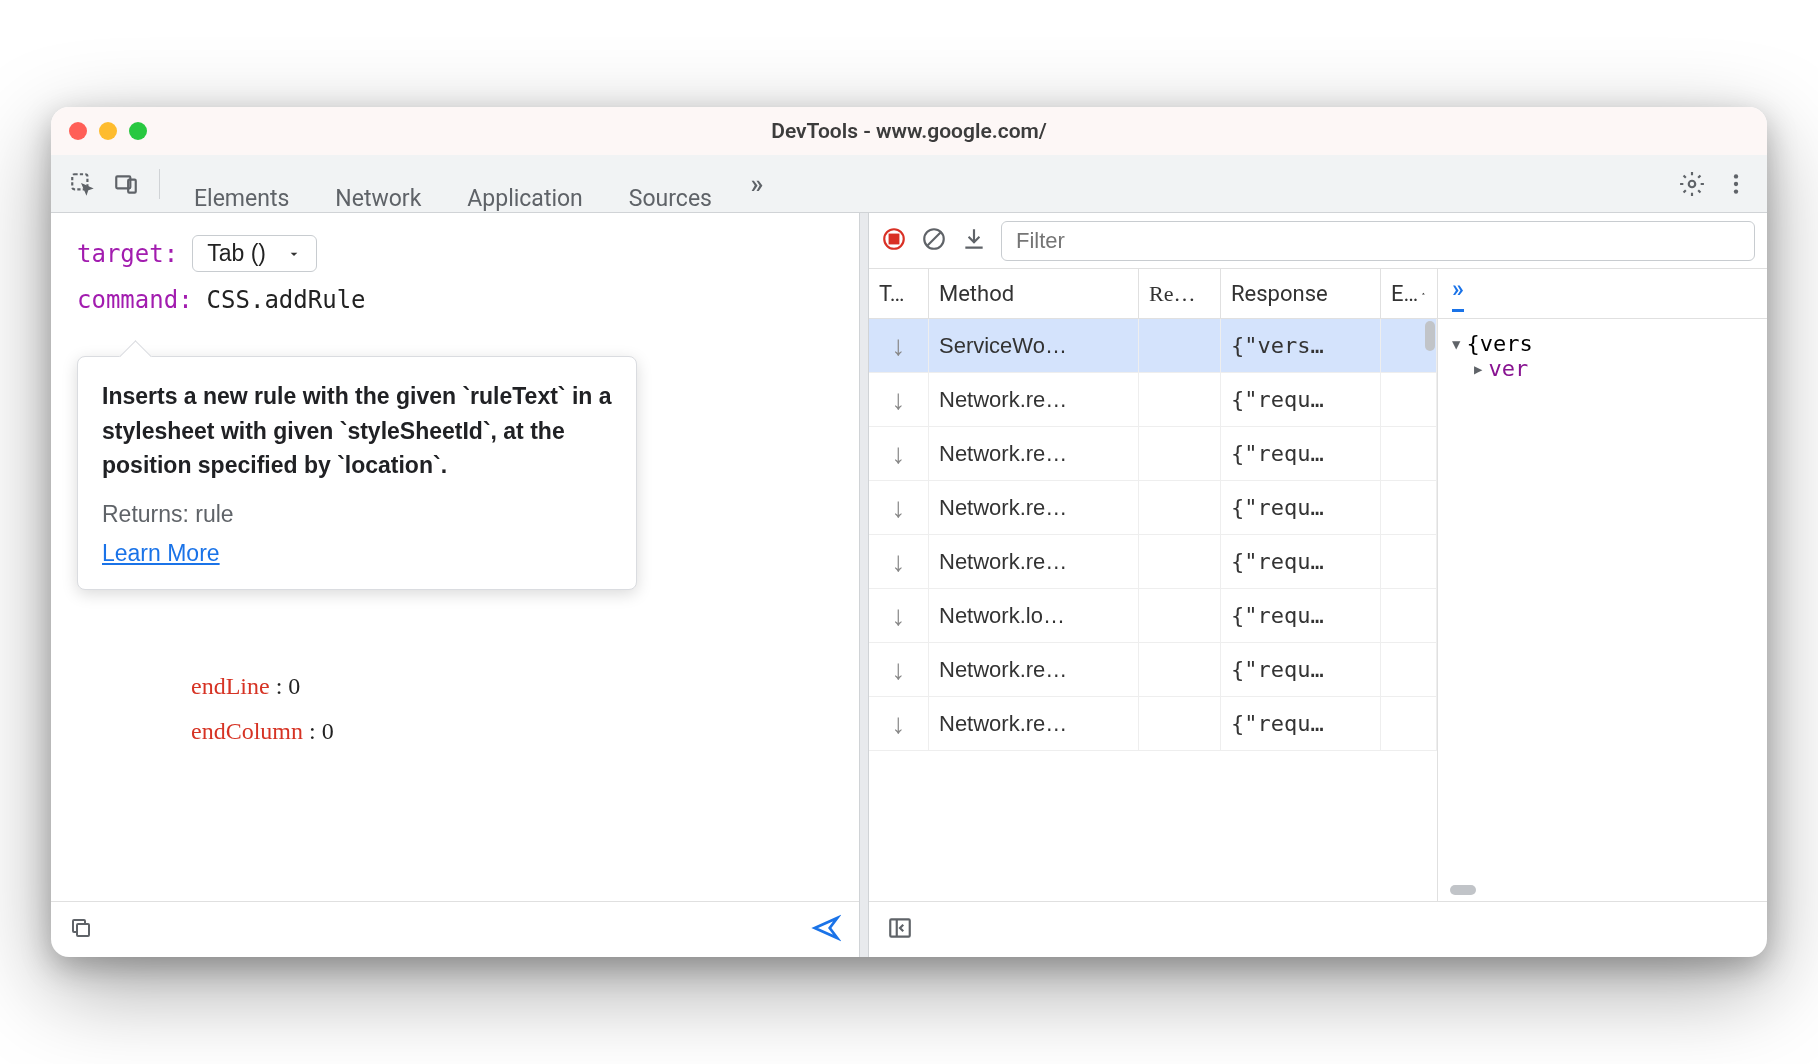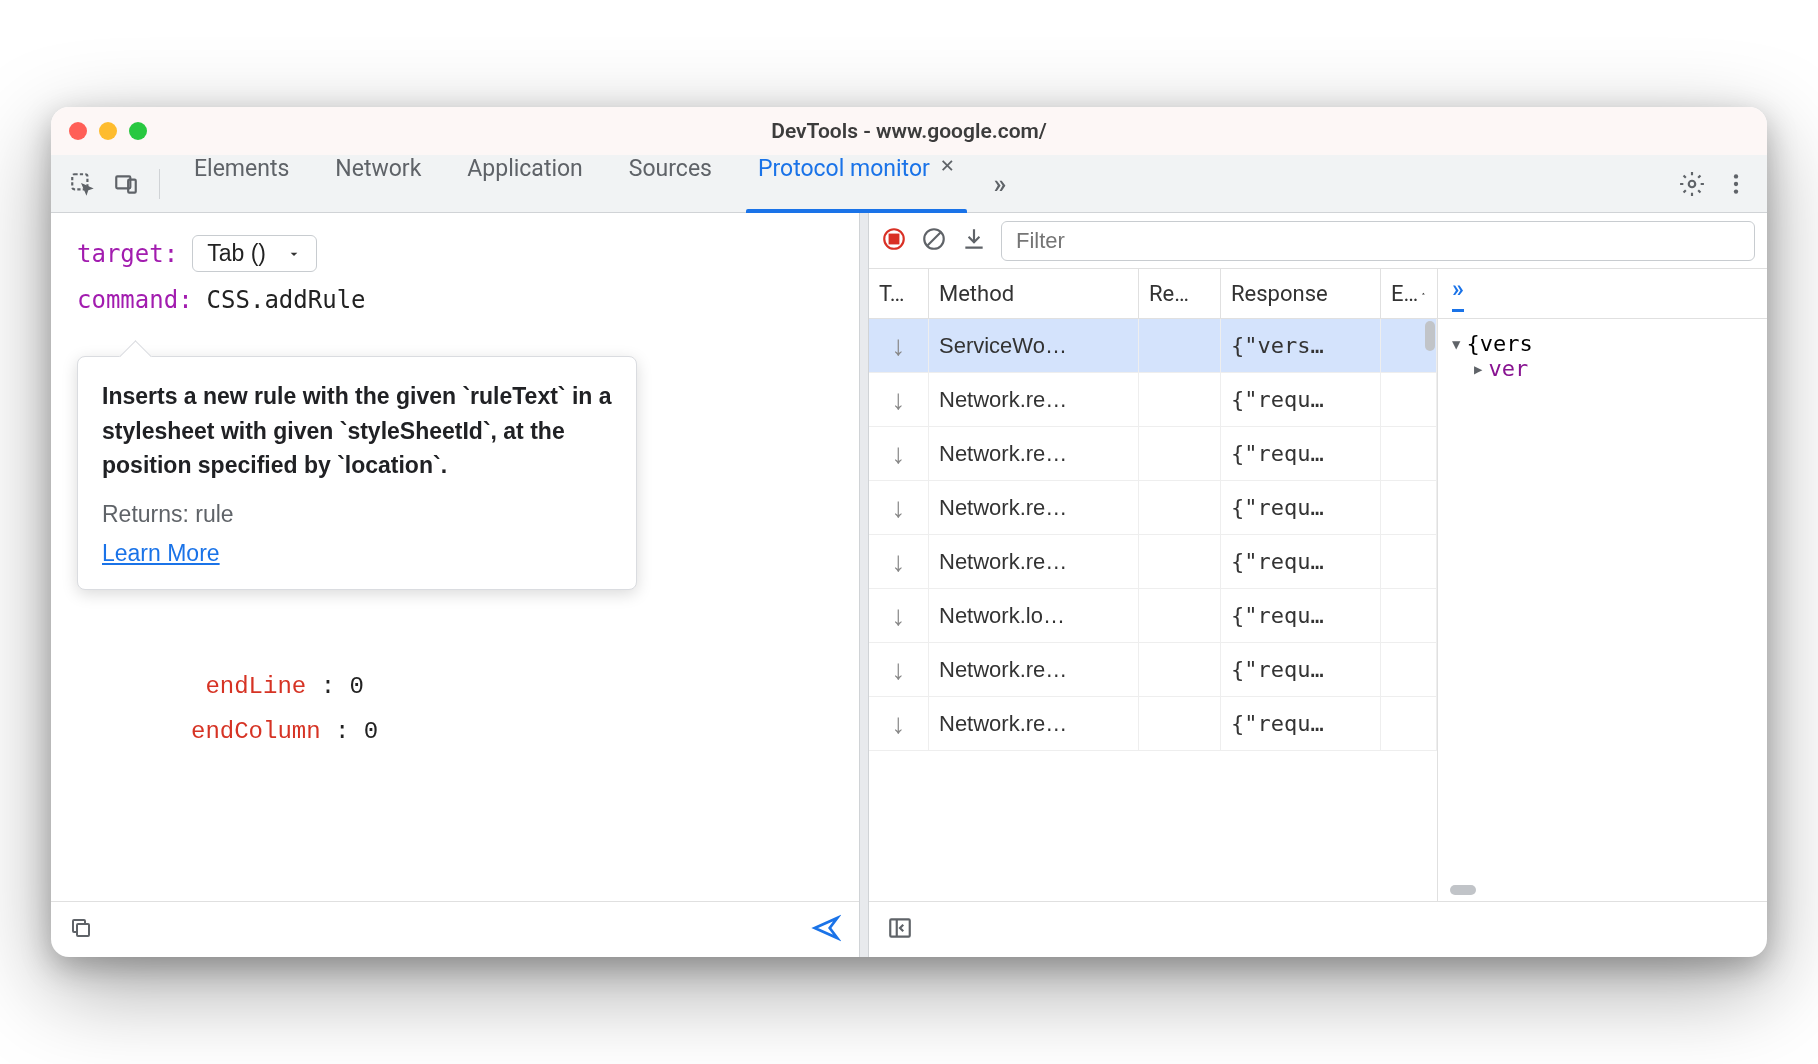--- a/index.html
+++ b/index.html
@@ -46,21 +46,21 @@
 .tabbar .icon-btn {
   width: 38px; height: 38px;
   display: flex; align-items: center; justify-content: center;
   color: #5f6368;
   cursor: pointer;
   border-radius: 4px;
 }
 .tabbar .divider { width: 1px; height: 30px; background: #d0d3d6; margin: 0 8px; }
 .tabbar .tab {
   padding: 0 20px; height: 100%;
-  display: flex; align-items: flex-start;
+  display: flex; align-items: flex-end;
   font-size: 23px; color: #5f6368;
   cursor: pointer;
   position: relative;
   white-space: nowrap;
   gap: 10px;
 }
 .tabbar .tab.active { color: #1a73e8; }
 .tabbar .tab.active::after {
   content: ""; position: absolute; bottom: -1px; left: 8px; right: 8px;
   height: 4px; background: #1a73e8; border-radius: 2px 2px 0 0;
@@ -119,23 +119,22 @@
   border-top: 1px solid #dadce0;
   transform: rotate(45deg);
 }
 .tooltip .desc { font-size: 23px; font-weight: 700; color: #202124; line-height: 1.5; margin-bottom: 18px; }
 .tooltip .returns { font-size: 23px; color: #5f6368; margin-bottom: 12px; }
 .tooltip .learn { font-size: 23px; color: #1a73e8; text-decoration: underline; cursor: pointer; }
 
 .param-rows {
   position: absolute;
   left: 140px; top: 460px;
-  font-family: Liberation Mono, monospace;
+  font-family: Liberation Serif, serif;
   font-size: 24px;
-  text-align: center;
 }
 .param-row { margin-bottom: 18px; }
 .param-name { color: #d63324; }
 .param-val { color: #222; }
 
 .left-footer {
   height: 56px;
   border-top: 1px solid #e0e0e0;
   display: flex; align-items: center; justify-content: space-between;
   padding: 0 18px;
@@ -177,21 +176,21 @@
   font-size: 22px; color: #333;
 }
 .th {
   display: flex; align-items: center;
   padding: 0 10px;
   border-right: 1px solid #e0e0e0;
   overflow: hidden; white-space: nowrap; text-overflow: ellipsis;
 }
 .tw1 { width: 60px; }
 .tw2 { width: 210px; }
-.tw3 { width: 82px; }
+.tw3 { width: 82px; font-family: Liberation Serif, serif; }
 .tw4 { width: 160px; }
 .tw5 { flex: 1; border-right: none; }
 .table-rows { flex: 1; overflow: hidden; }
 .tr {
   height: 54px;
   display: flex;
   border-bottom: 1px solid #eee;
   font-size: 22px; color: #333;
   font-family: -apple-system, sans-serif;
 }
@@ -278,24 +277,20 @@
       </div>
     <div class="tab">
         <span>Network</span>
       </div>
     <div class="tab">
         <span>Application</span>
       </div>
     <div class="tab">
         <span>Sources</span>
       </div>
-    <div class="tab active">
-      <span>Protocol monitor</span>
-      <span class="close">✕</span>
-    </div>
     <div class="icon-btn">
         <span style="font-size:26px;font-weight:600">»</span>
       </div>
     <div class="spacer"></div>
     <div class="icon-btn">
       <svg width="26" height="26" viewBox="0 0 24 24" fill="none" stroke="currentColor" stroke-width="2">
           <circle cx="12" cy="12" r="3"></circle>
           <path d="M12 1v3m0 16v3M4.2 4.2l2.1 2.1m11.4 11.4l2.1 2.1M1 12h3m16 0h3M4.2 19.8l2.1-2.1m11.4-11.4l2.1-2.1"></path>
         </svg>
     </div>

